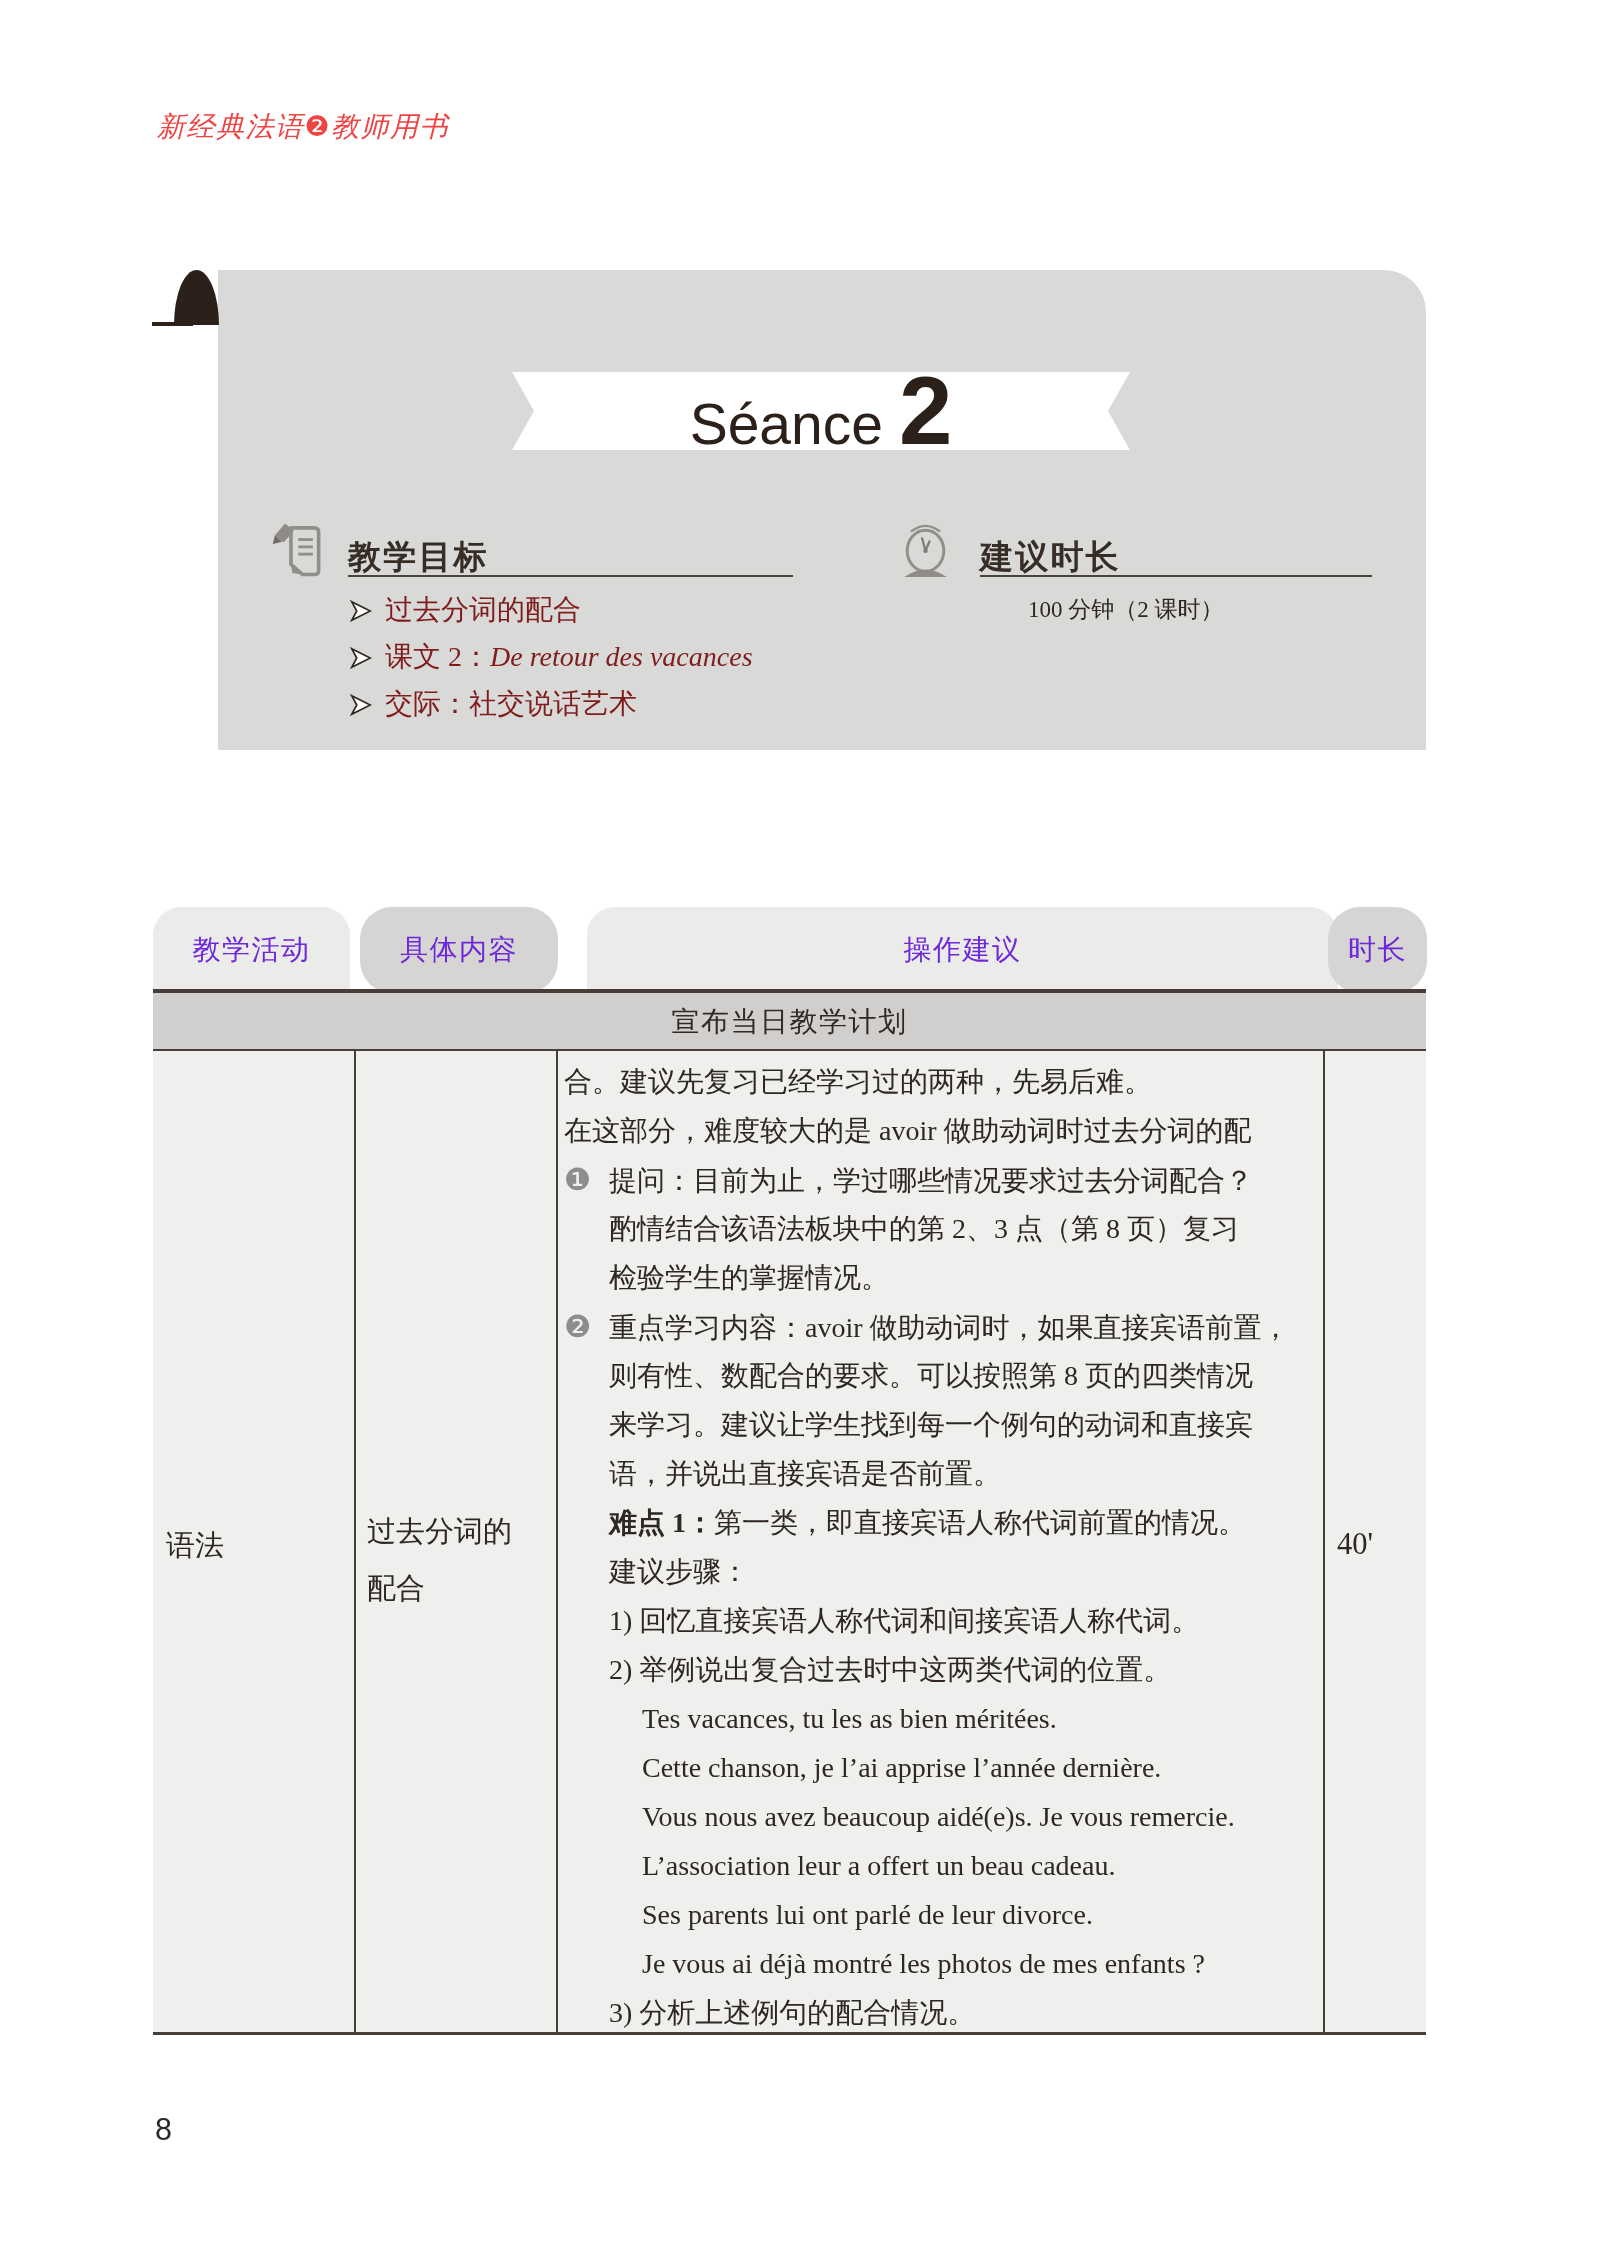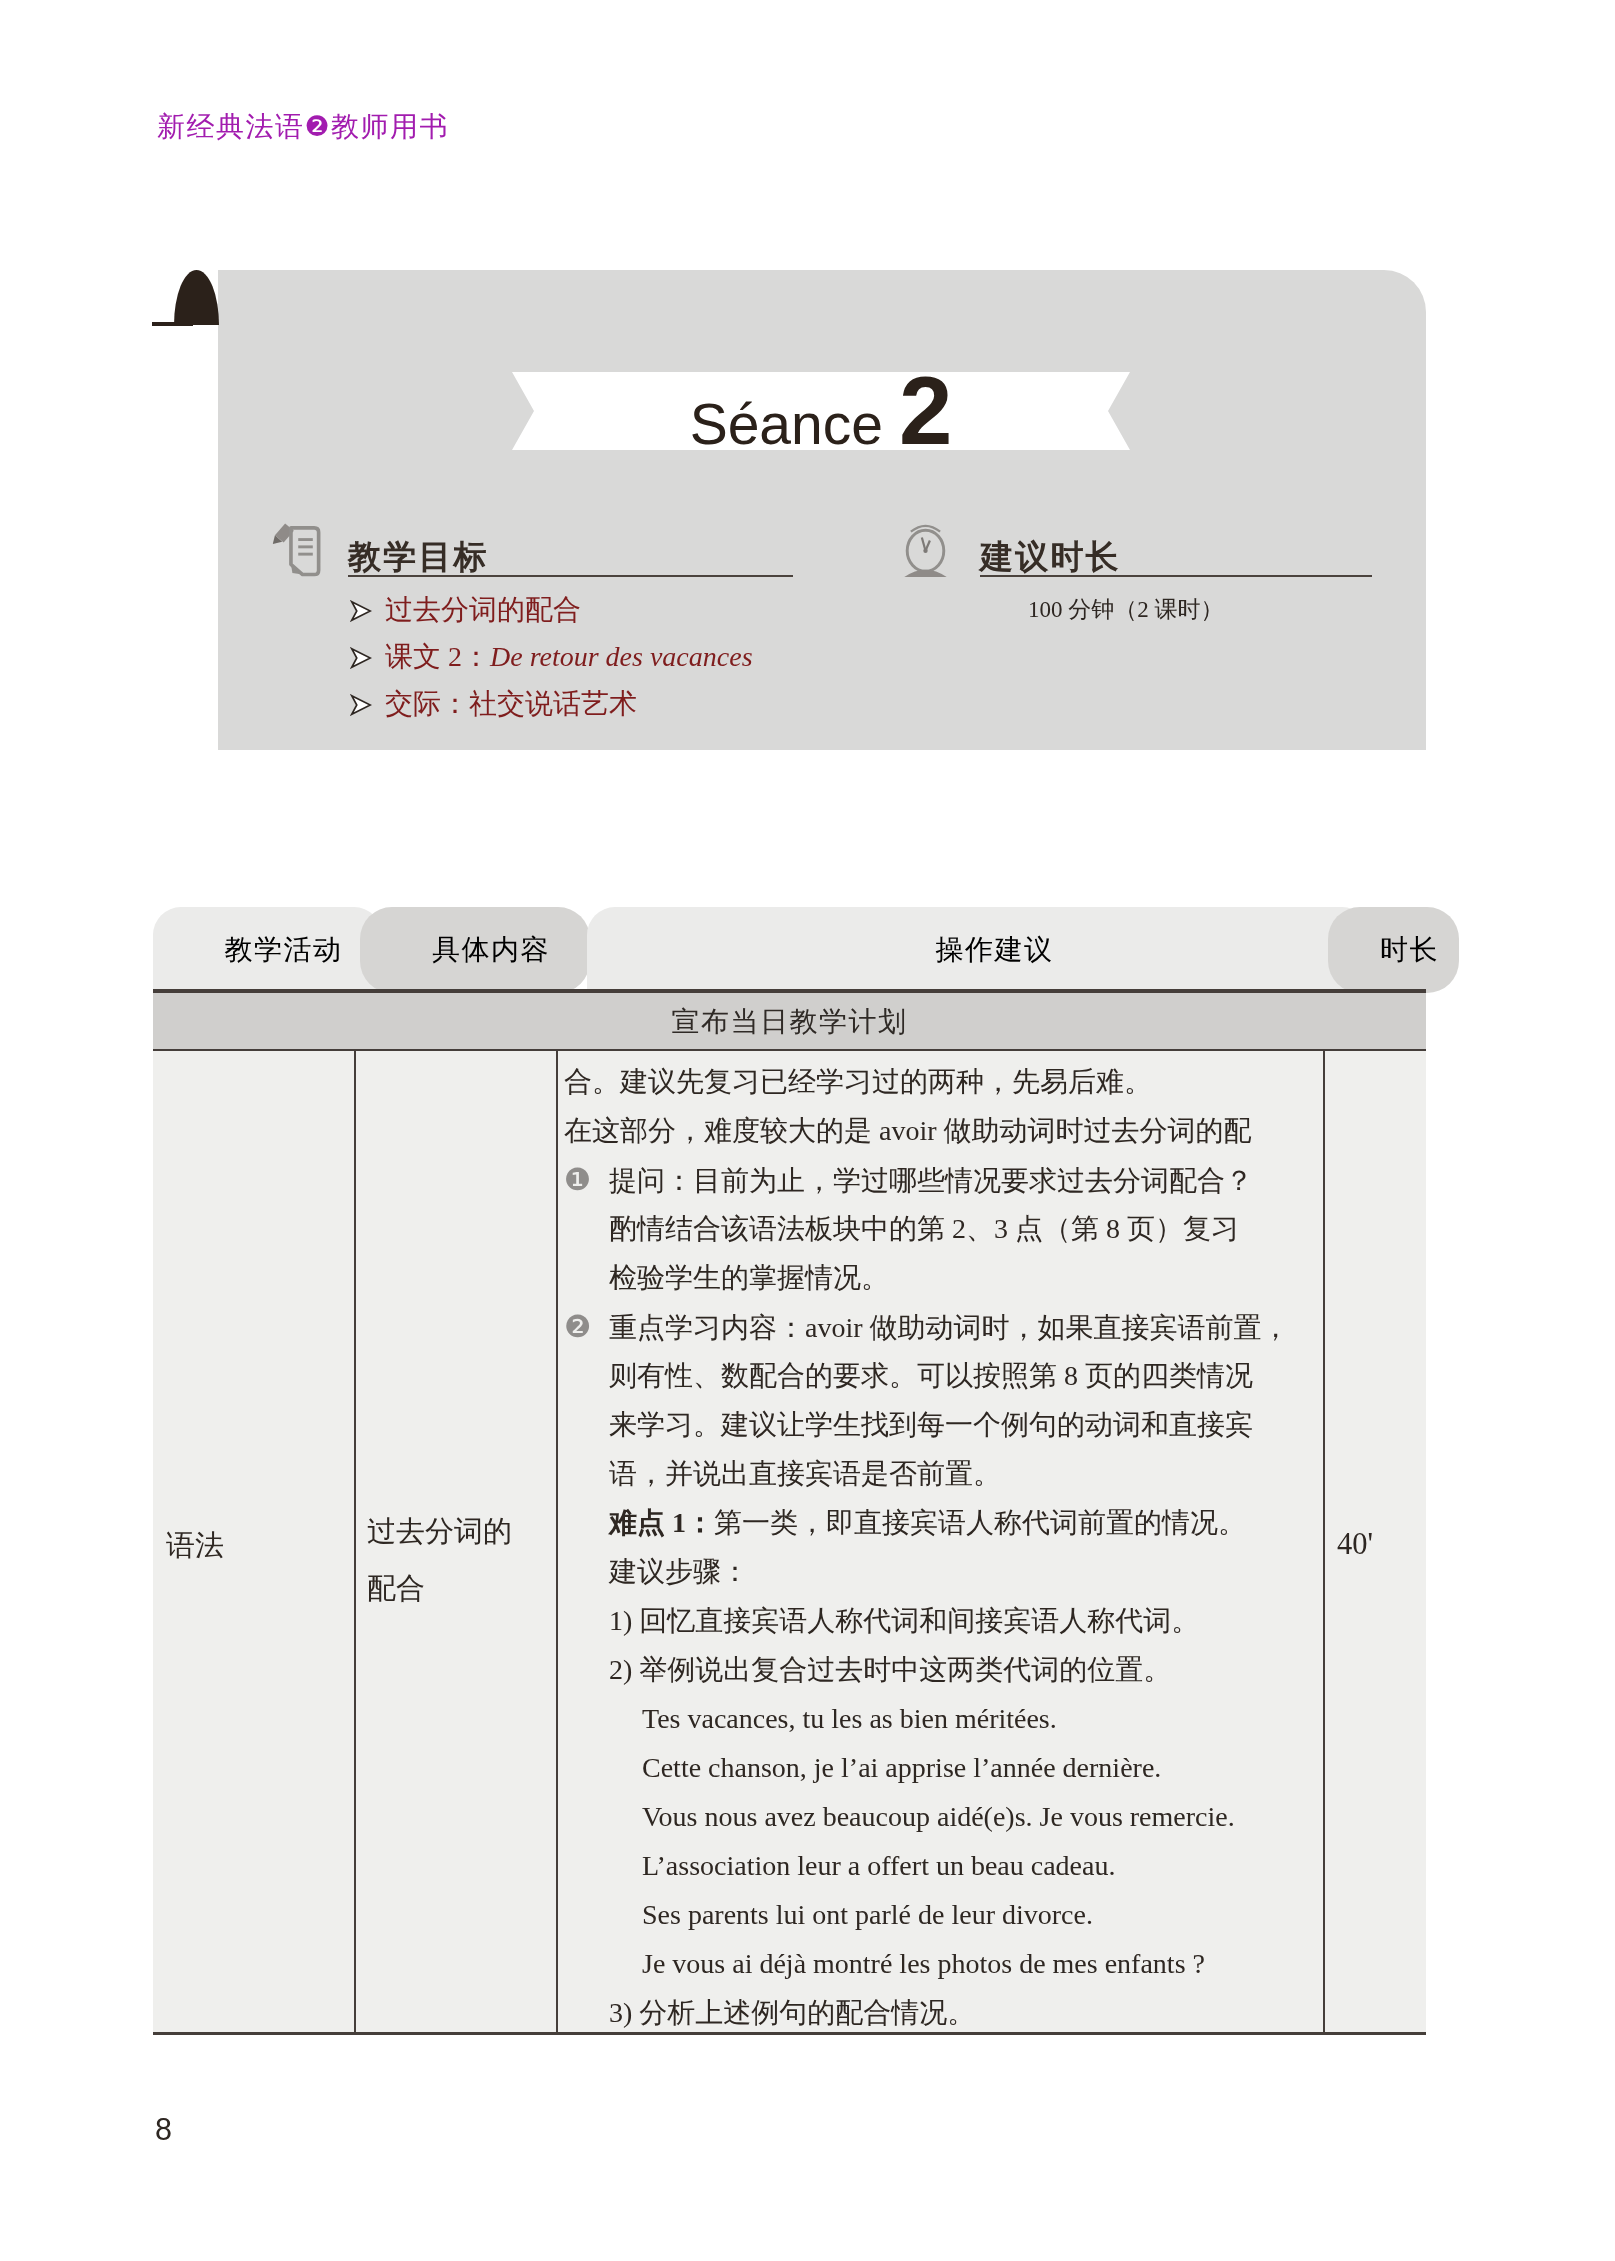--- a/index.html
+++ b/index.html
@@ -3,21 +3,21 @@
 <meta charset="utf-8">
 <style>
   html,body{margin:0;padding:0;background:#ffffff;}
   body{width:1616px;height:2261px;position:relative;overflow:hidden;
        font-family:"Liberation Serif","DejaVu Serif",serif;color:#2e2722;}
   .abs{position:absolute;}
   .sans{font-family:"Liberation Sans","DejaVu Sans",sans-serif;}
   .serif{font-family:"Liberation Serif","DejaVu Serif",serif;}
 
   
-  #page-header{left:157px;top:108px;font-size:28px;letter-spacing:1.5px;color:#a21caf;}
+  #page-header{left:157px;top:108px;font-size:28px;letter-spacing:1.5px;color:#ef4444;font-style:italic;}
 
   
   #seance-banner{left:218px;top:270px;width:1208px;height:480px;background:#d9d9d8;
                  border-radius:0 42px 0 0;}
   #banner-corner-dome{left:174px;top:270px;width:45px;height:55px;background:#2b211a;
                       border-radius:50% 50% 0 0 / 100% 100% 0 0;}
   #banner-corner-line{left:152px;top:322px;width:41px;height:3.6px;background:#2b211a;}
 
   
   #ribbon-bg{left:512px;top:372px;width:618px;height:78px;background:#ffffff;
@@ -34,22 +34,22 @@
   #objectives-underline{left:348px;top:575px;width:445px;}
   #duration-underline{left:980px;top:575px;width:392px;}
   #objectives-list{left:350px;top:586px;width:552px;}
   .obj-item{height:47px;line-height:47px;font-size:28px;color:#7f1d1d;white-space:nowrap;}
   .obj-item svg{vertical-align:-2.9px;margin-right:13px;}
   .obj-italic{font-style:italic;}
   #duration-value{left:1028px;top:594px;font-size:23px;color:#2e2722;}
 
   
   .tab{top:907px;height:86px;border-radius:28px 28px 0 0;display:flex;
-       align-items:center;justify-content:center;font-size:28px;color:#000000;
-       letter-spacing:1.5px;padding-left:32px;}
+       align-items:center;justify-content:center;font-size:28px;color:#6d28d9;
+       letter-spacing:1.5px;}
   .tab-light{background:#ebebea;}
   .tab-dark{background:#d6d5d3;border-radius:32px;}
   #tab-activity{left:153px;width:197px;}
   #tab-content{left:360px;width:198px;}
   #tab-suggestion{left:567px;width:751px;margin-left:20px;}
   #tab-duration{left:1328px;width:99px;}
 
   #header-divider-line{left:153px;top:989px;width:1273px;height:3.6px;background:#453e3a;}
   #section-row{left:153px;top:993px;width:1273px;height:57px;background:#d0cfcd;
      display:flex;align-items:center;justify-content:center;font-size:28px;

